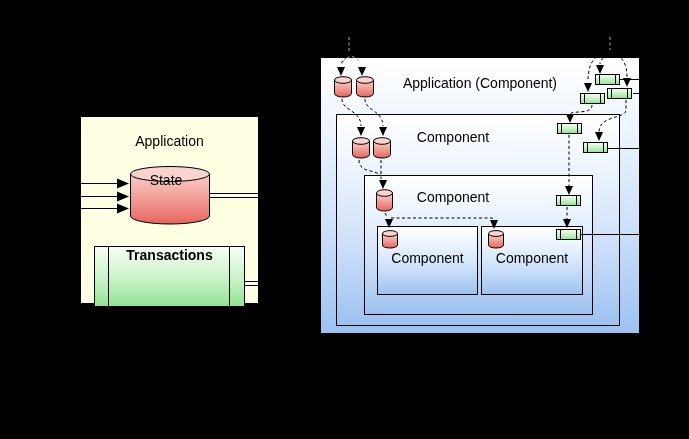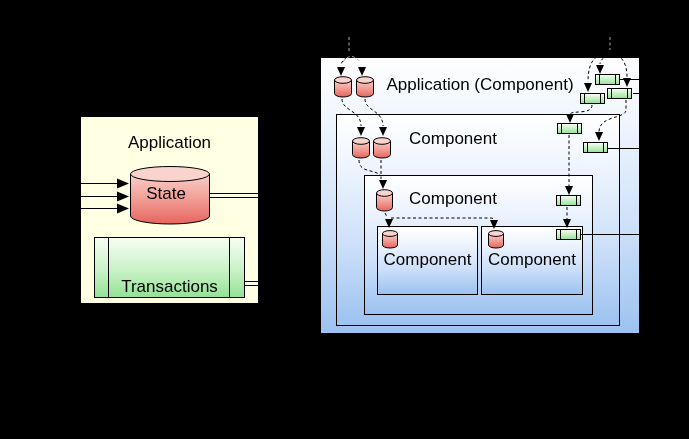--- a/index.html
+++ b/index.html
@@ -1,31 +1,31 @@
 <!DOCTYPE html>
 <html><head>
 <meta charset="utf-8">
 <style>
   html,body{margin:0;padding:0;background:#000;}
   #stage{position:relative;width:689px;height:439px;background:#000;overflow:hidden;
          font-family:"Liberation Sans",sans-serif;}
   .box{position:absolute;border:1px solid #000;box-sizing:border-box;}
   .blue{background:linear-gradient(180deg,#ffffff 0%,#f0f6fe 22%,#cde0f9 62%,#9cc2f0 100%);}
   .yellow{background:#ffffe3;}
-  .lbl{position:absolute;font-size:17px;color:#000;text-align:center;white-space:nowrap;}
+  .lbl{position:absolute;font-size:14px;color:#000;text-align:center;white-space:nowrap;}
   .cyl{position:absolute;}
   .tbar{position:absolute;width:25px;height:11px;border:1px solid #000;box-sizing:border-box;
         background:linear-gradient(180deg,#f5fdf3,#9ae49b);}
   .tbar::before,.tbar::after{content:"";position:absolute;top:0;bottom:0;width:1px;background:#000;}
   .tbar::before{left:3px}
   .tbar::after{right:3px}
-  #transactions-box{position:absolute;left:94px;top:237px;width:151px;height:61px;
+  #transactions-box{position:absolute;left:94px;top:246px;width:151px;height:61px;
         border:1px solid #000;box-sizing:border-box;
         background:linear-gradient(180deg,#f6fef4 0%,#c9f2c7 55%,#94e296 100%);
-        display:flex;align-items:flex-end;justify-content:center;}
+        display:flex;align-items:flex-start;justify-content:center;font-weight:bold;}
   #transactions-box::before,#transactions-box::after{content:"";position:absolute;top:0;bottom:0;width:1px;background:#000;}
   #transactions-box::before{left:13px}
   #transactions-box::after{right:14px}
   #overlay{position:absolute;left:0;top:0;pointer-events:none;}
 </style>
 </head>
 <body>
 
 <div id="stage">
 
@@ -51,21 +51,21 @@
   <div class="lbl" style="left:377px;top:250px;width:101px">Component</div>
   <div class="lbl" style="left:481px;top:250px;width:102px">Component</div>
 
   <div class="box yellow" style="left:80px;top:116px;width:179px;height:188px"></div>
   <div class="lbl" style="left:80px;top:133px;width:179px">Application</div>
 
   <svg class="cyl" style="left:130px;top:166px" width="80" height="59" viewBox="0 0 80 59">
     <path d="M0.5,8 L0.5,50 A39.5,8 0 0 0 79.5,50 L79.5,8" fill="url(#gRed)" stroke="#000"></path>
     <ellipse cx="40" cy="8" rx="39.5" ry="7.5" fill="#f9d3cd" stroke="#000"></ellipse>
   </svg>
-  <div class="lbl" style="left:130px;top:184px;width:72px">State</div>
+  <div class="lbl" style="left:130px;top:172px;width:72px">State</div>
 
   <div id="transactions-box">
     <span class="lbl" style="position:static">Transactions</span>
   </div>
 
   <svg class="cyl" style="left:334px;top:76px" width="18" height="22" viewBox="0 0 18 22">
     <path d="M0.5,4 L0.5,17.5 A8.5,3.5 0 0 0 17.5,17.5 L17.5,4" fill="url(#gRed)" stroke="#000"></path>
     <ellipse cx="9" cy="4" rx="8.5" ry="3.3" fill="#f9d3cd" stroke="#000"></ellipse>
   </svg>
   <svg class="cyl" style="left:356px;top:76px" width="18" height="22" viewBox="0 0 18 22">

